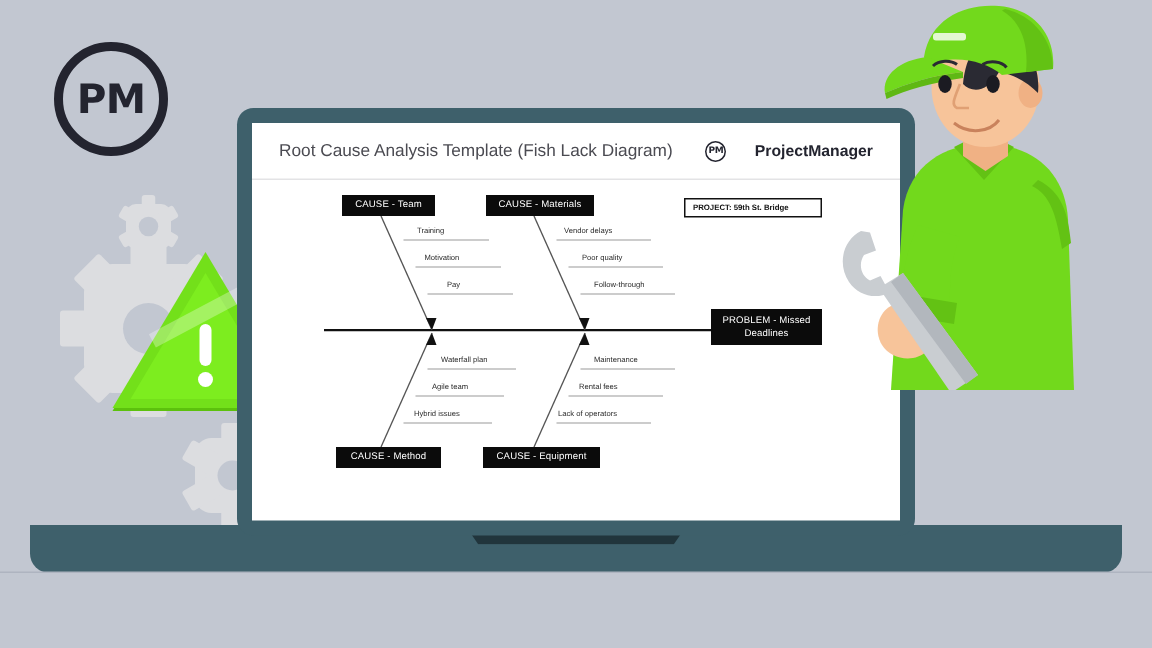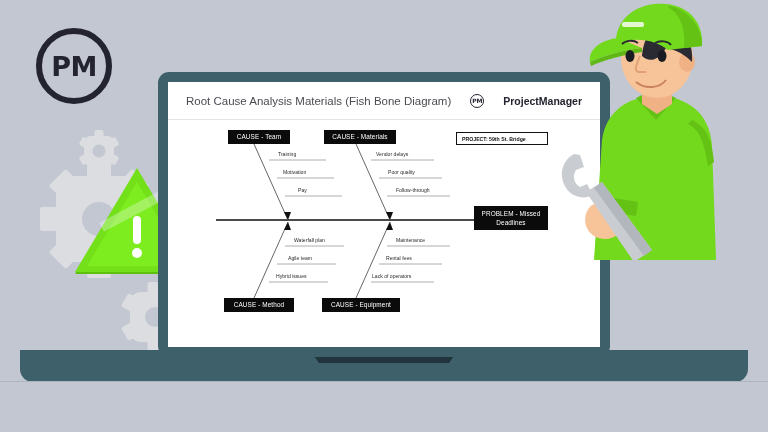--- a/index.html
+++ b/index.html
@@ -164,21 +164,21 @@
   </div>
 
   <div class="laptop-base"></div>
   <div class="laptop-notch"></div>
   <div class="desk-line"></div>
 
   <div class="laptop-lid">
     <div class="screen">
 
       <div class="doc-head">
-        <div class="doc-title">Root Cause Analysis Materials (Fish Bone Diagram)</div>
+        <div class="doc-title">Root Cause Analysis Template (Fish Lack Diagram)</div>
         <div class="brand">
           <div class="brand-mark">
             <span>PM</span>
           </div>
           <div class="brand-name">ProjectManager</div>
         </div>
       </div>
 
       <div class="fish">
 

